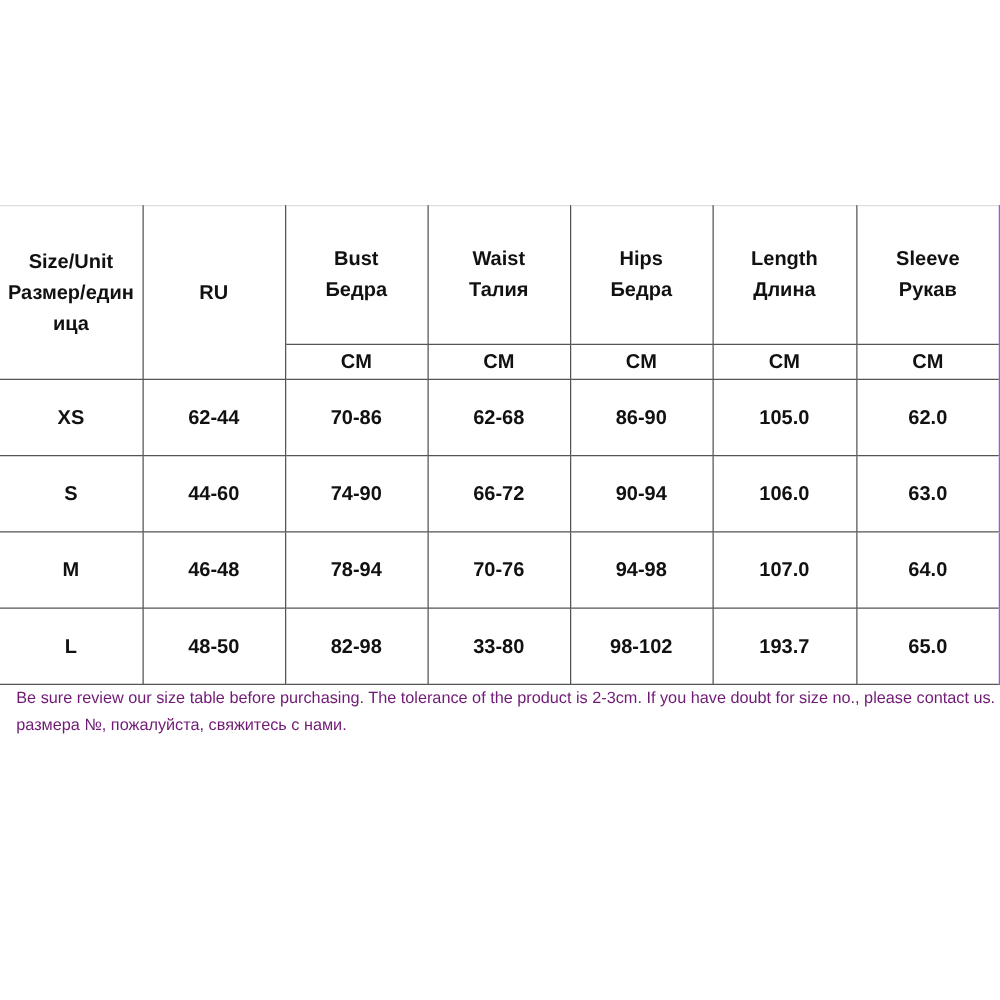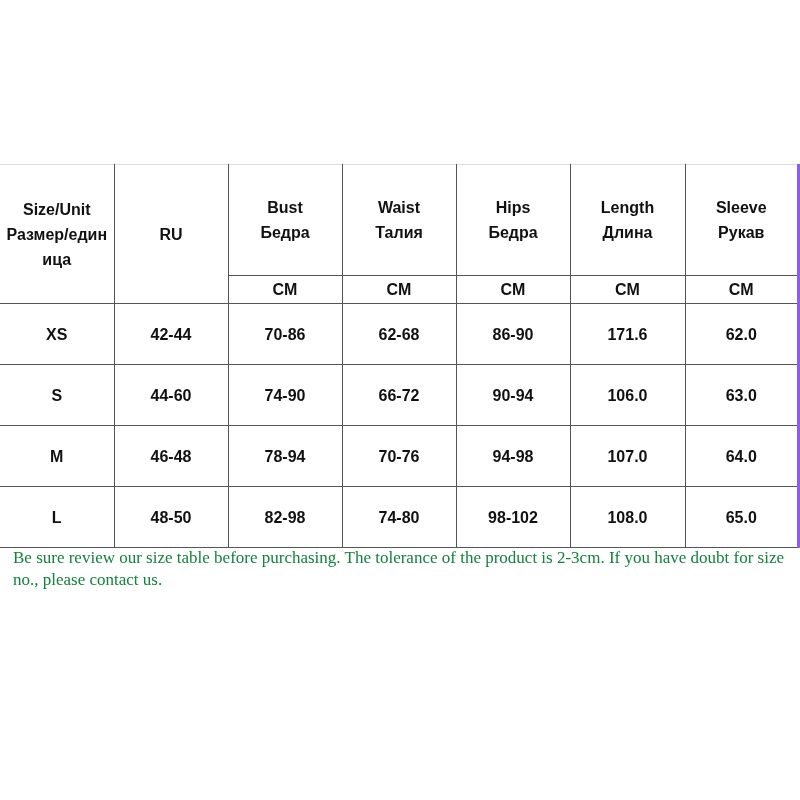--- a/index.html
+++ b/index.html
@@ -35,41 +35,40 @@
       padding: 0;
       line-height: 25px;
     }
     table.size-table tr.head-row td {
       border-top: 1px solid #dddddd;
     }
     table.size-table td.first-col {
       border-left: none;
     }
     table.size-table td.last-col {
-      border-right: 6px solid #8b5cf6;
+      border-right: 2px solid #8b5cf6;
     }
     tr.head-row { height: 111px; }
     tr.unit-row { height: 28px; padding-left: 44px; }
     tr.data-row { height: 61px; }
     .head-cell-inner {
       display: flex;
       flex-direction: column;
       align-items: center;
       justify-content: center;
     }
     .notes {
       position: absolute;
       left: 13px;
       top: 547px;
       width: 785px;
-      font-size: 17px;
+      font-size: 13px;
       line-height: 21.5px;
-      color: #15803d;
+      color: #701a75;
       font-weight: normal;
-      font-family: Liberation Serif, serif;
     }
     .notes p { margin: 0; }
   </style>
 </head>
 <body>
 
 <div class="chart-wrap">
   <table class="size-table">
     <colgroup>
       <col style="width:114px">
@@ -126,25 +125,25 @@
     <tr class="unit-row">
       <td>CM</td>
       <td>CM</td>
       <td>CM</td>
       <td>CM</td>
       <td class="last-col">CM</td>
     </tr>
 
     <tr class="data-row">
       <td class="first-col">XS</td>
-      <td>42-44</td>
+      <td>62-44</td>
       <td>70-86</td>
       <td>62-68</td>
       <td>86-90</td>
-      <td>171.6</td>
+      <td>105.0</td>
       <td class="last-col">62.0</td>
     </tr>
     <tr class="data-row">
       <td class="first-col">S</td>
       <td>44-60</td>
       <td>74-90</td>
       <td>66-72</td>
       <td>90-94</td>
       <td>106.0</td>
       <td class="last-col">63.0</td>
@@ -155,24 +154,25 @@
       <td>78-94</td>
       <td>70-76</td>
       <td>94-98</td>
       <td>107.0</td>
       <td class="last-col">64.0</td>
     </tr>
     <tr class="data-row">
       <td class="first-col">L</td>
       <td>48-50</td>
       <td>82-98</td>
-      <td>74-80</td>
+      <td>33-80</td>
       <td>98-102</td>
-      <td>108.0</td>
+      <td>193.7</td>
       <td class="last-col">65.0</td>
     </tr>
   </tbody>
     </table>
 </div>
 
 <div class="notes">
   <p>Be sure review our size table before purchasing. The tolerance of the product is 2-3cm. If you have doubt for size no., please contact us.</p>
+  <p>размера №, пожалуйста, свяжитесь с нами.</p>
 </div>
 
 </body></html>

